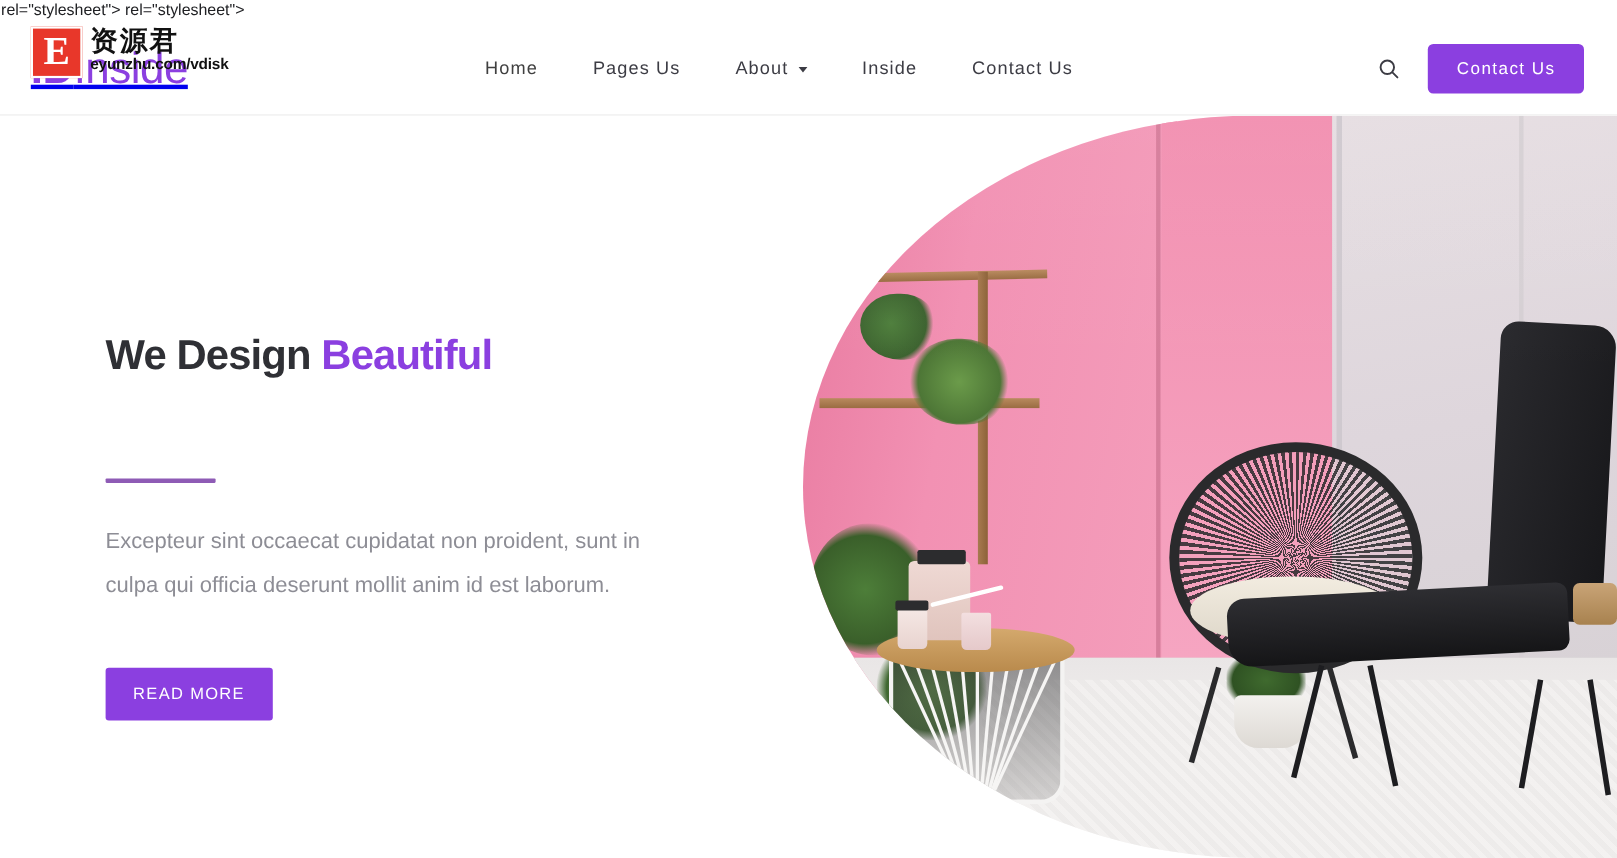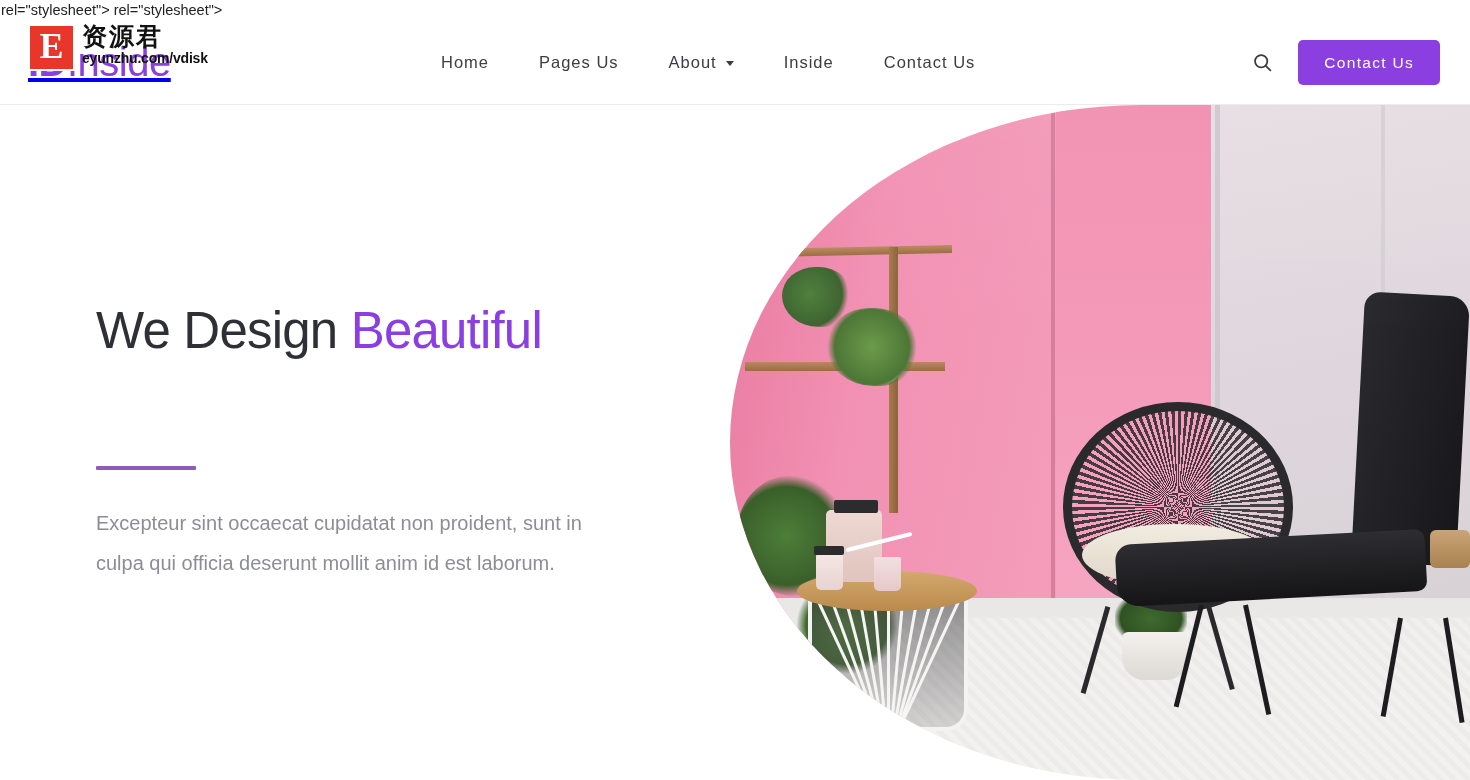--- a/index.html
+++ b/index.html
@@ -122,21 +122,21 @@
     position:absolute; top:105px; left:0;
     width:1470px; height:675px; background:#ffffff;
     overflow:hidden;
   }
 
   
   .hero-copy{
     position:absolute; left:96px; top:195px; width:600px;
   }
   .hero-title{
-    font-size:51px; font-weight:400; line-height:1.22;
+    font-size:38px; font-weight:700; line-height:1.22;
     color:#2f3035; letter-spacing:-0.8px;
     font-family:"Liberation Sans", sans-serif;
   }
   .hero-title .accent{ color:#8b3fe0; }
   .hero-rule{
     width:100px; height:4px; background:#8e5bb5;
     margin-top:42px; border-radius:1px;
   }
   .hero-text{
     margin-top:33px; font-size:20px; line-height:2.0;
@@ -333,20 +333,21 @@
   <div class="hero-copy">
     <h1 class="hero-title">
       <span>We Design </span><span class="accent">Beautiful</span><br>
       <br>
     </h1>
 
     <div class="hero-rule"></div>
 
     <p class="hero-text">Excepteur sint occaecat cupidatat non proident, sunt in culpa qui officia deserunt mollit anim id est laborum.</p>
 
+    <button class="hero-btn">READ MORE</button>
   </div>
 
   <div class="hero-visual">
     <div class="hero-photo">
 
       <div class="scene-wallL"></div>
       <div class="scene-wallM"></div>
       <div class="scene-wallSeam"></div>
       <div class="scene-windowWall"></div>
       <div class="scene-windowFrame"></div>

